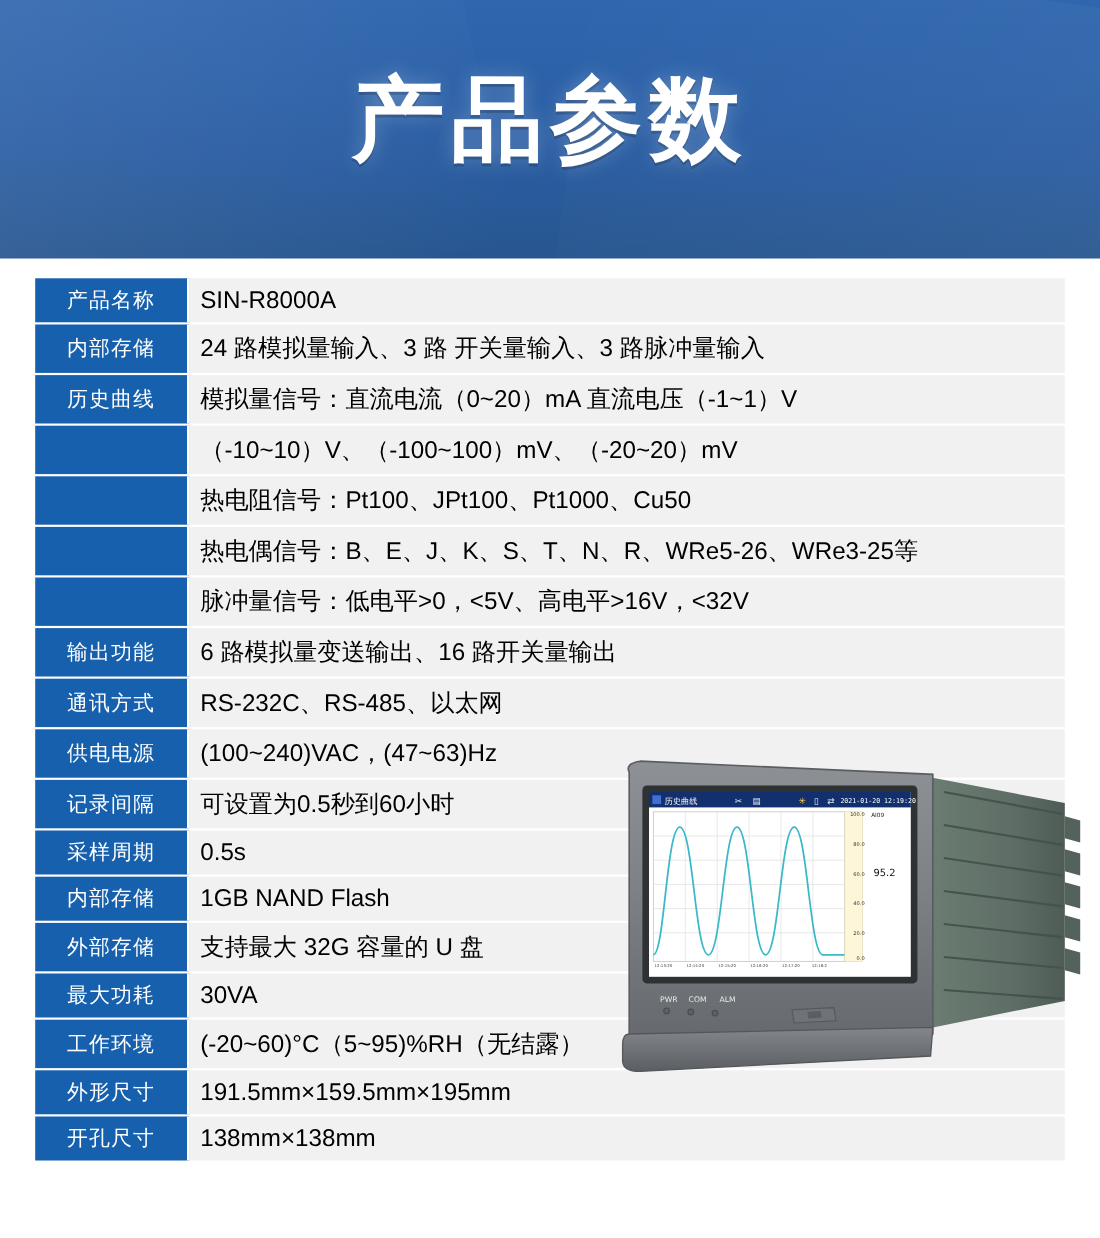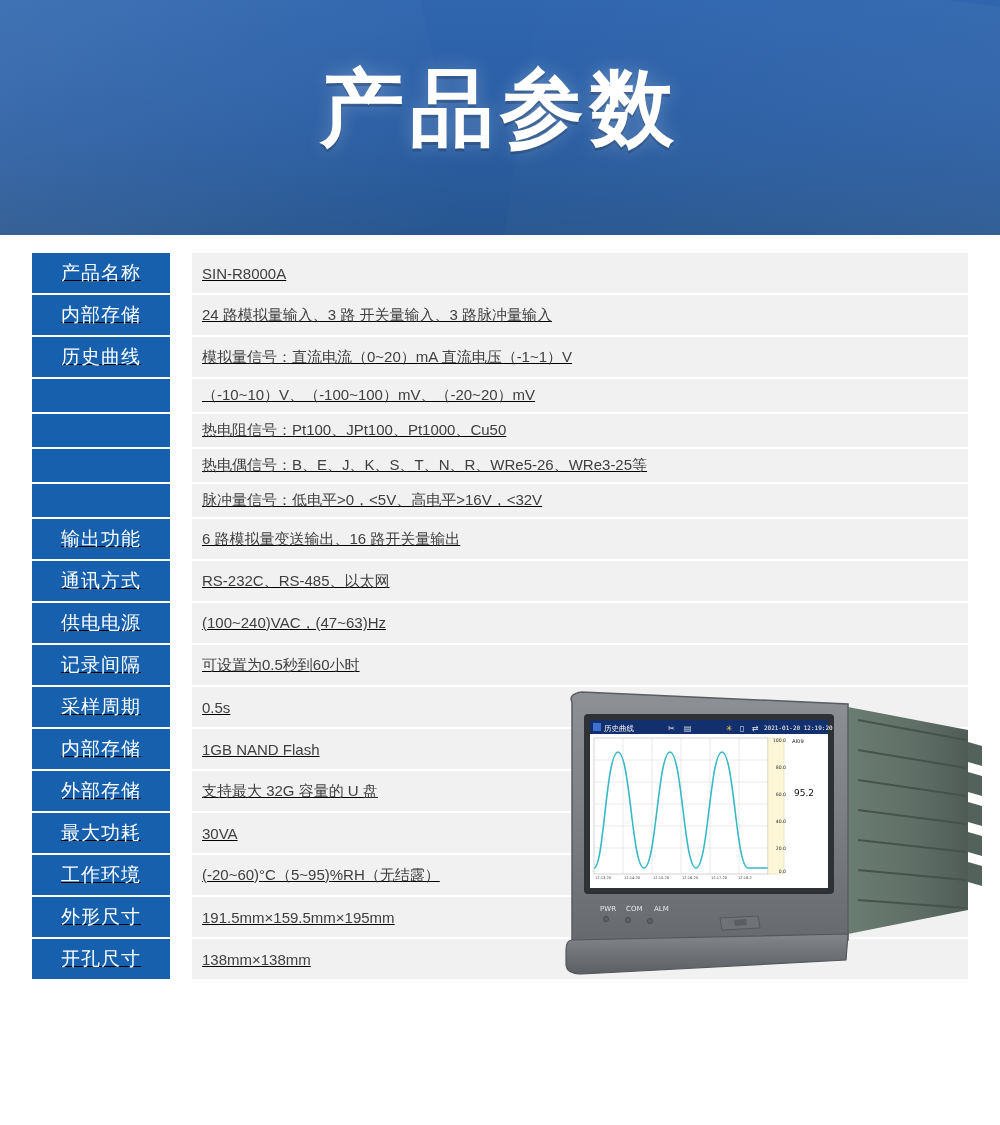--- a/index.html
+++ b/index.html
@@ -42,47 +42,45 @@
   
   .table-wrap{
     position:absolute;
     left:32px;top:253px;
     width:936px;
   }
   .row{
     display:flex;
     align-items:stretch;
     border-bottom:2px solid #ffffff;
-    text-decoration:underline;
   }
   .cell-label{
     width:140px;
     min-width:140px;
     background:#1660ad;
     color:#ffffff;
     font-size:19px;
     letter-spacing:1px;
     display:flex;
     align-items:center;
     justify-content:center;
     padding:7px 0;
     box-sizing:border-box;
     border-right:2px solid #ffffff;
   }
   .cell-value{
     flex:1;
     background:#f1f1f1;
-    color:#404040;
-    font-size:15px;
+    color:#000000;
+    font-size:22px;
     display:flex;
     align-items:center;
     padding:7px 0 7px 10px;
     box-sizing:border-box;
     min-height:27px;
-    margin-left:20px;
   }
   .row.empty-label .cell-label{background:#1660ad;}
   
   .device{
     position:absolute;
     left:548px;top:672px;
     width:440px;height:330px;
     pointer-events:none;
   }
 </style>

